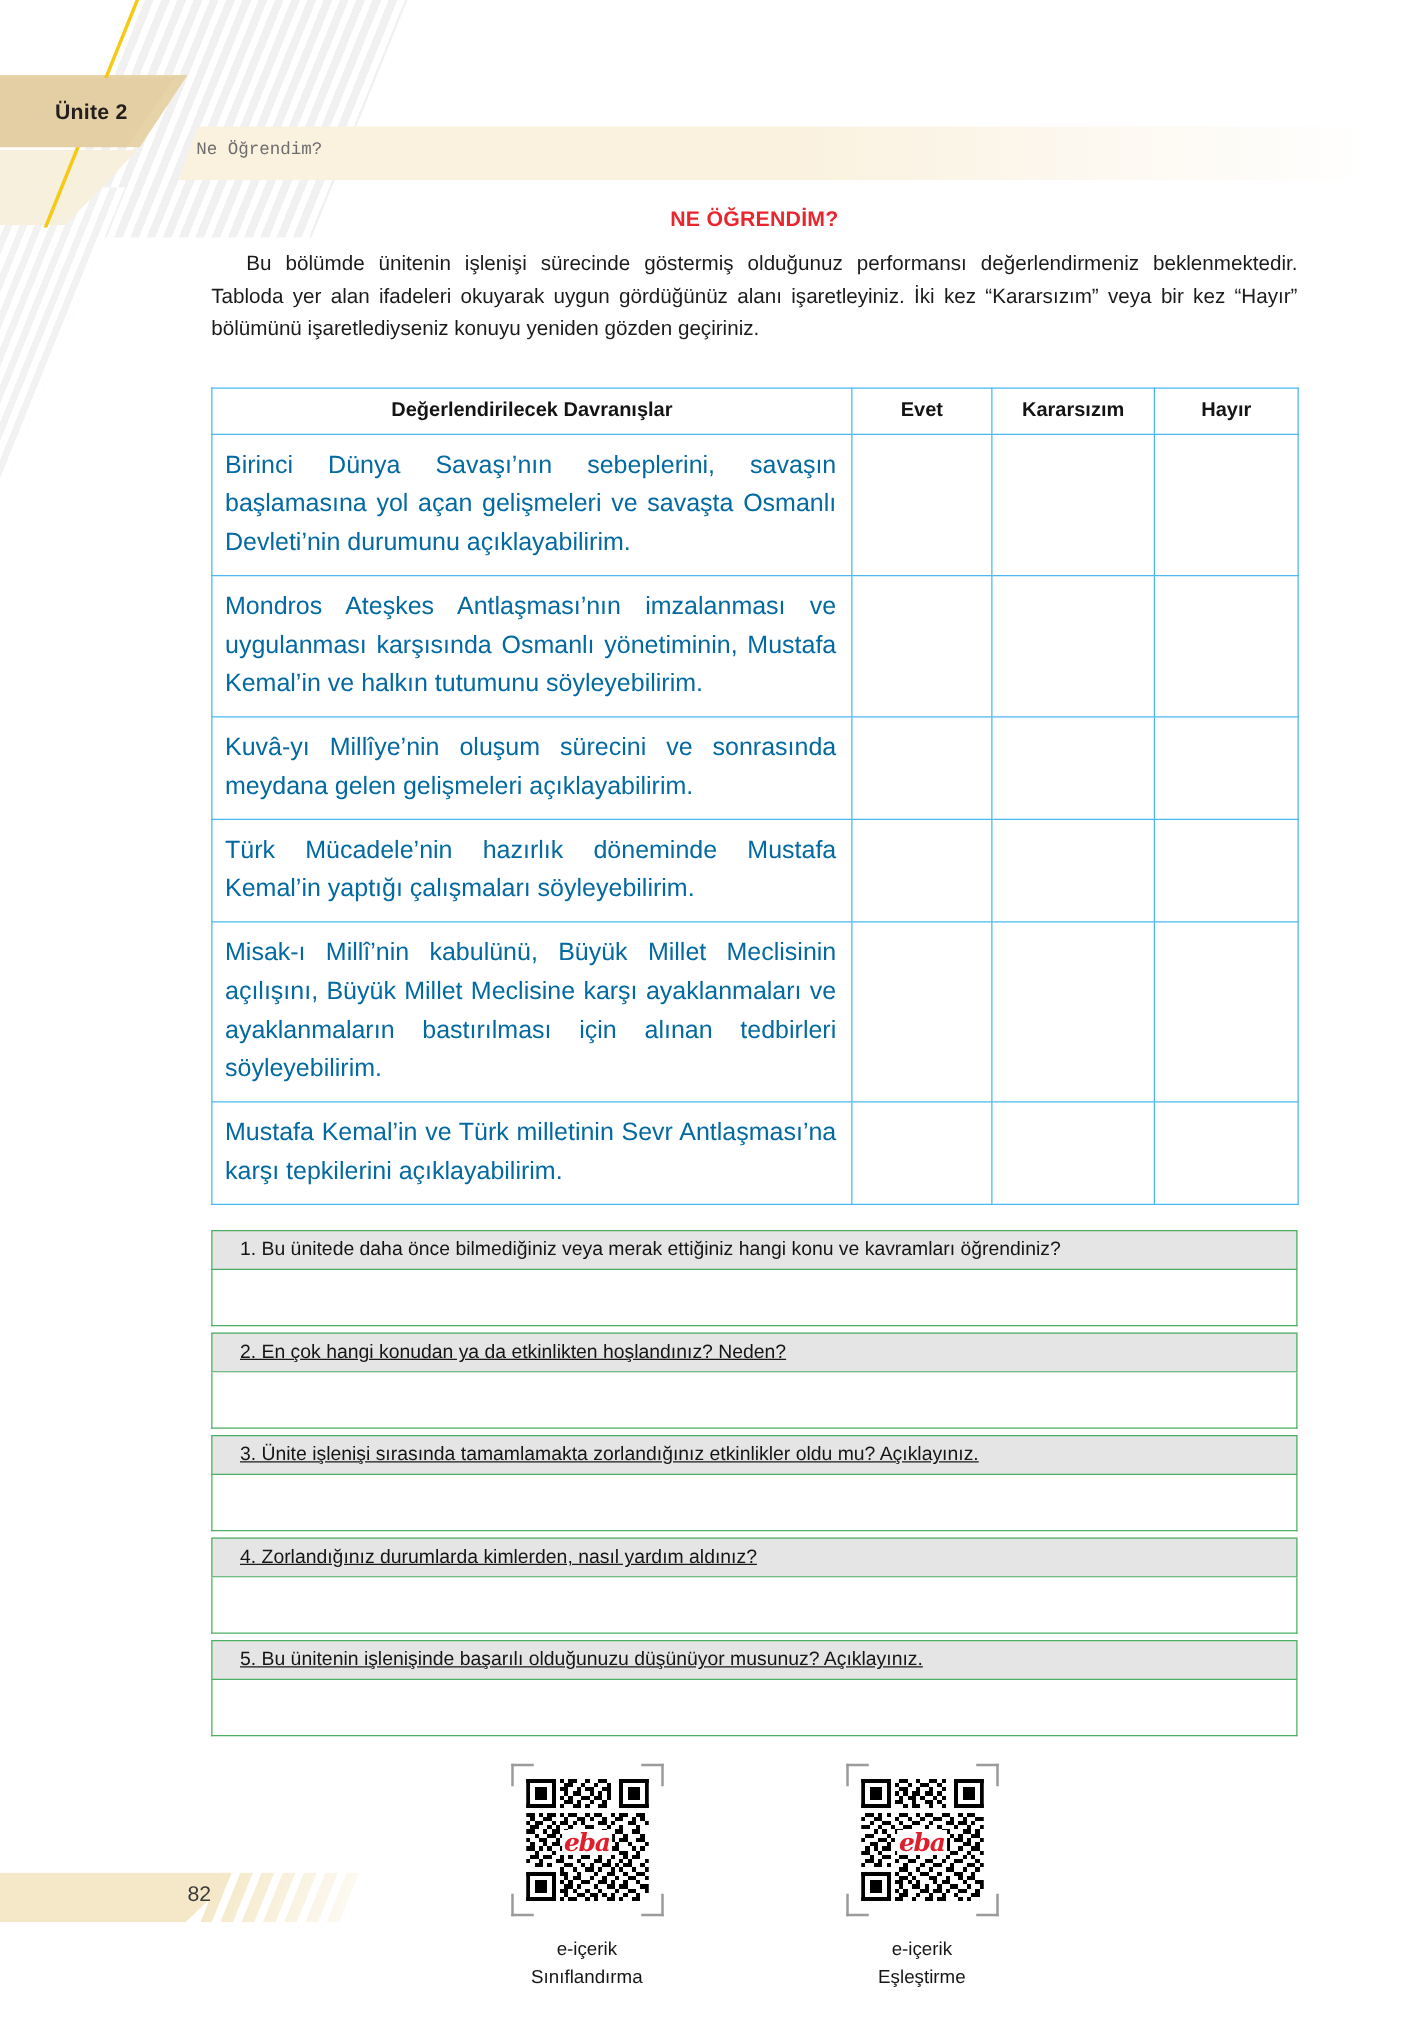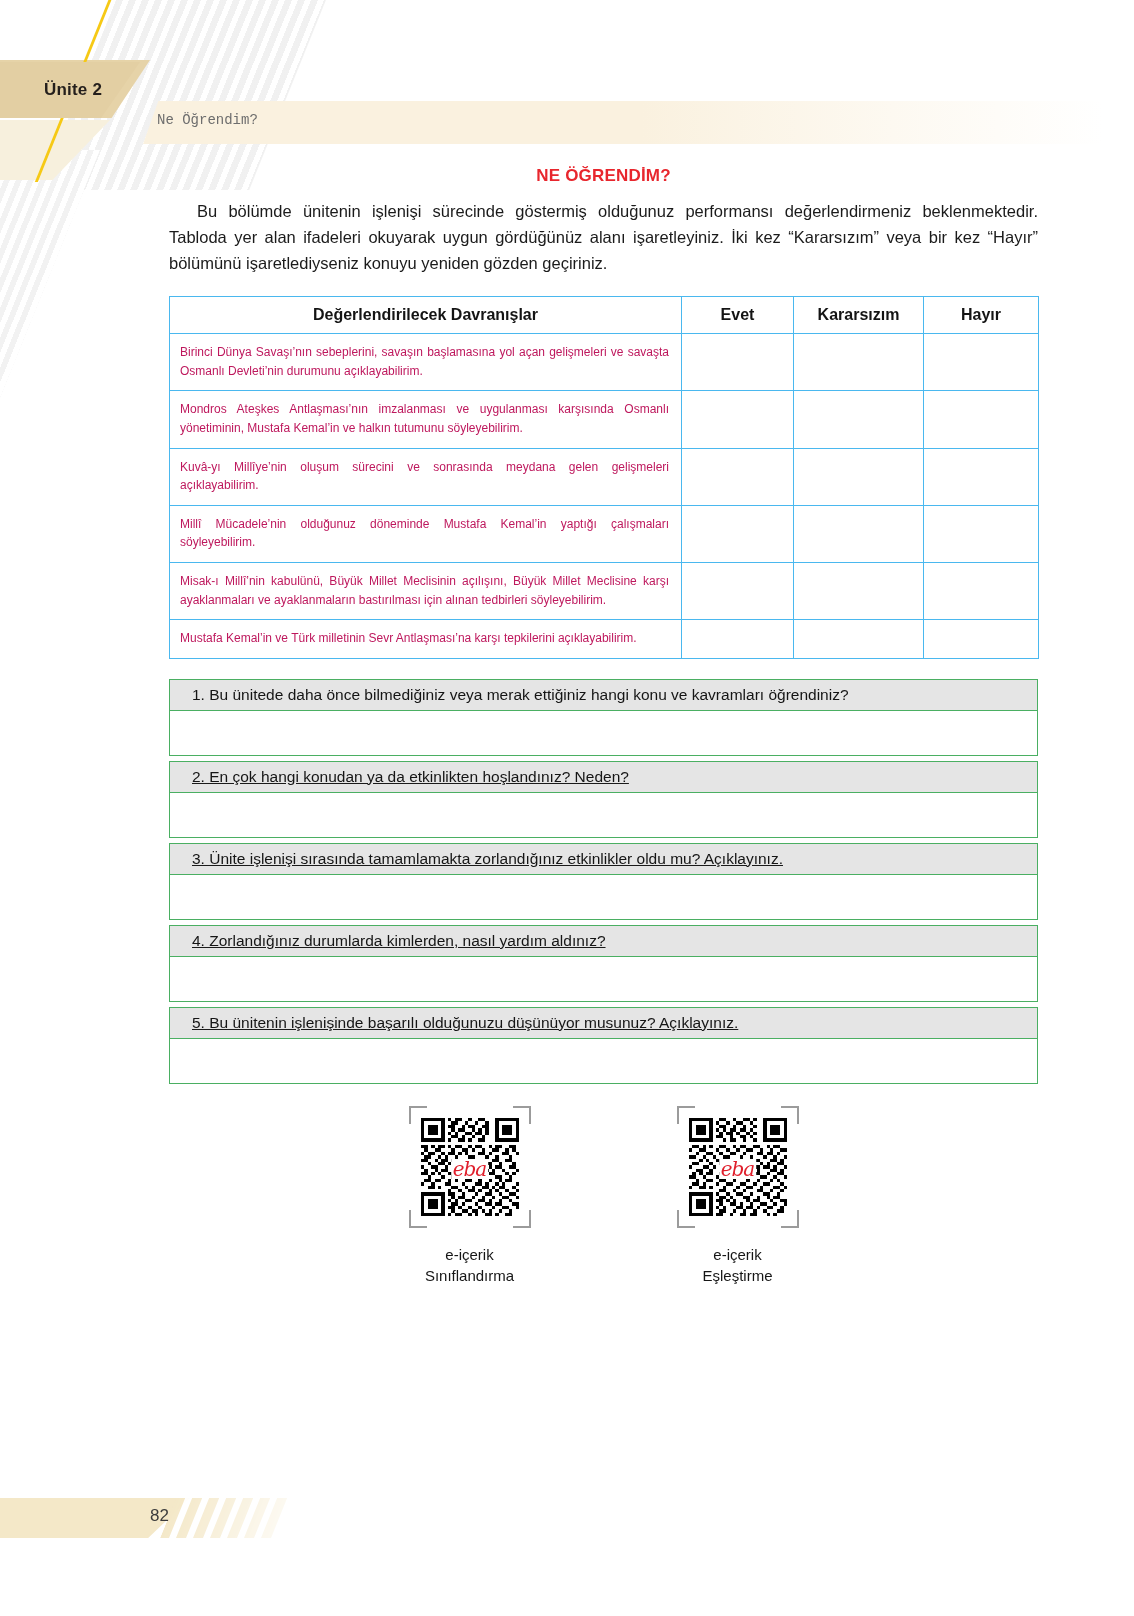--- a/index.html
+++ b/index.html
@@ -147,43 +147,43 @@
     margin: 0;
     font-size: 16.5px;
     line-height: 1.58;
     text-align: justify;
     text-indent: 28px;
     color: #1b1b1b;
   }
 
   
   table.eval {
-    margin-top: 20px;
+    margin-top: 34px;
     width: 869px;
     border-collapse: collapse;
     table-layout: fixed;
   }
   table.eval th, table.eval td {
     border: 1.5px solid #4ab8ef;
     vertical-align: top;
   }
   table.eval th {
     font-size: 16px;
     font-weight: bold;
     padding: 9px 4px;
     text-align: center;
     color: #141414;
   }
   table.eval td.behavior {
-    font-size: 12px;
+    font-size: 20px;
     line-height: 1.55;
     padding: 9px 12px 10px 10px;
     text-align: justify;
     text-justify: inter-word;
-    color: #be185d;
+    color: #0369a1;
   }
   table.eval td.mark { background: #fff; }
   .col-beh  { width: 512px; }
   .col-evet { width: 112px; }
   .col-kar  { width: 130px; }
   .col-hay  { width: 115px; }
 
   
   .questions {
     margin-top: 20px;
@@ -246,21 +246,21 @@
     background: #fff;
   }
   .qr-canvas svg { display: block; }
   .eba-logo {
     position: absolute;
     left: 50%;
     top: 52%;
     transform: translate(-50%, -50%);
     font-family: "DejaVu Serif", serif;
     font-style: italic;
-    font-weight: normal;
+    font-weight: bold;
     font-size: 20px;
     color: #e01f2c;
     background: #fff;
     padding: 0 2px;
     line-height: 1;
     letter-spacing: -1px;
   }
   .qr-caption {
     margin-top: 16px;
     font-size: 15px;
@@ -361,21 +361,21 @@
         <td class="mark"></td>
         <td class="mark"></td>
       </tr>
       <tr>
         <td class="behavior">Kuvâ-yı Millîye’nin oluşum sürecini ve sonrasında meydana gelen gelişmeleri açıklayabilirim.</td>
         <td class="mark"></td>
         <td class="mark"></td>
         <td class="mark"></td>
       </tr>
       <tr>
-        <td class="behavior">Millî Mücadele’nin olduğunuz döneminde Mustafa Kemal’in yaptığı çalışmaları söyleyebilirim.</td>
+        <td class="behavior">Türk Mücadele’nin hazırlık döneminde Mustafa Kemal’in yaptığı çalışmaları söyleyebilirim.</td>
         <td class="mark"></td>
         <td class="mark"></td>
         <td class="mark"></td>
       </tr>
       <tr>
         <td class="behavior">Misak-ı Millî’nin kabulünü, Büyük Millet Meclisinin açılışını, Büyük Millet Meclisine karşı ayaklanmaları ve ayaklanmaların bastırılması için alınan tedbirleri söyleyebilirim.</td>
         <td class="mark"></td>
         <td class="mark"></td>
         <td class="mark"></td>
       </tr>

